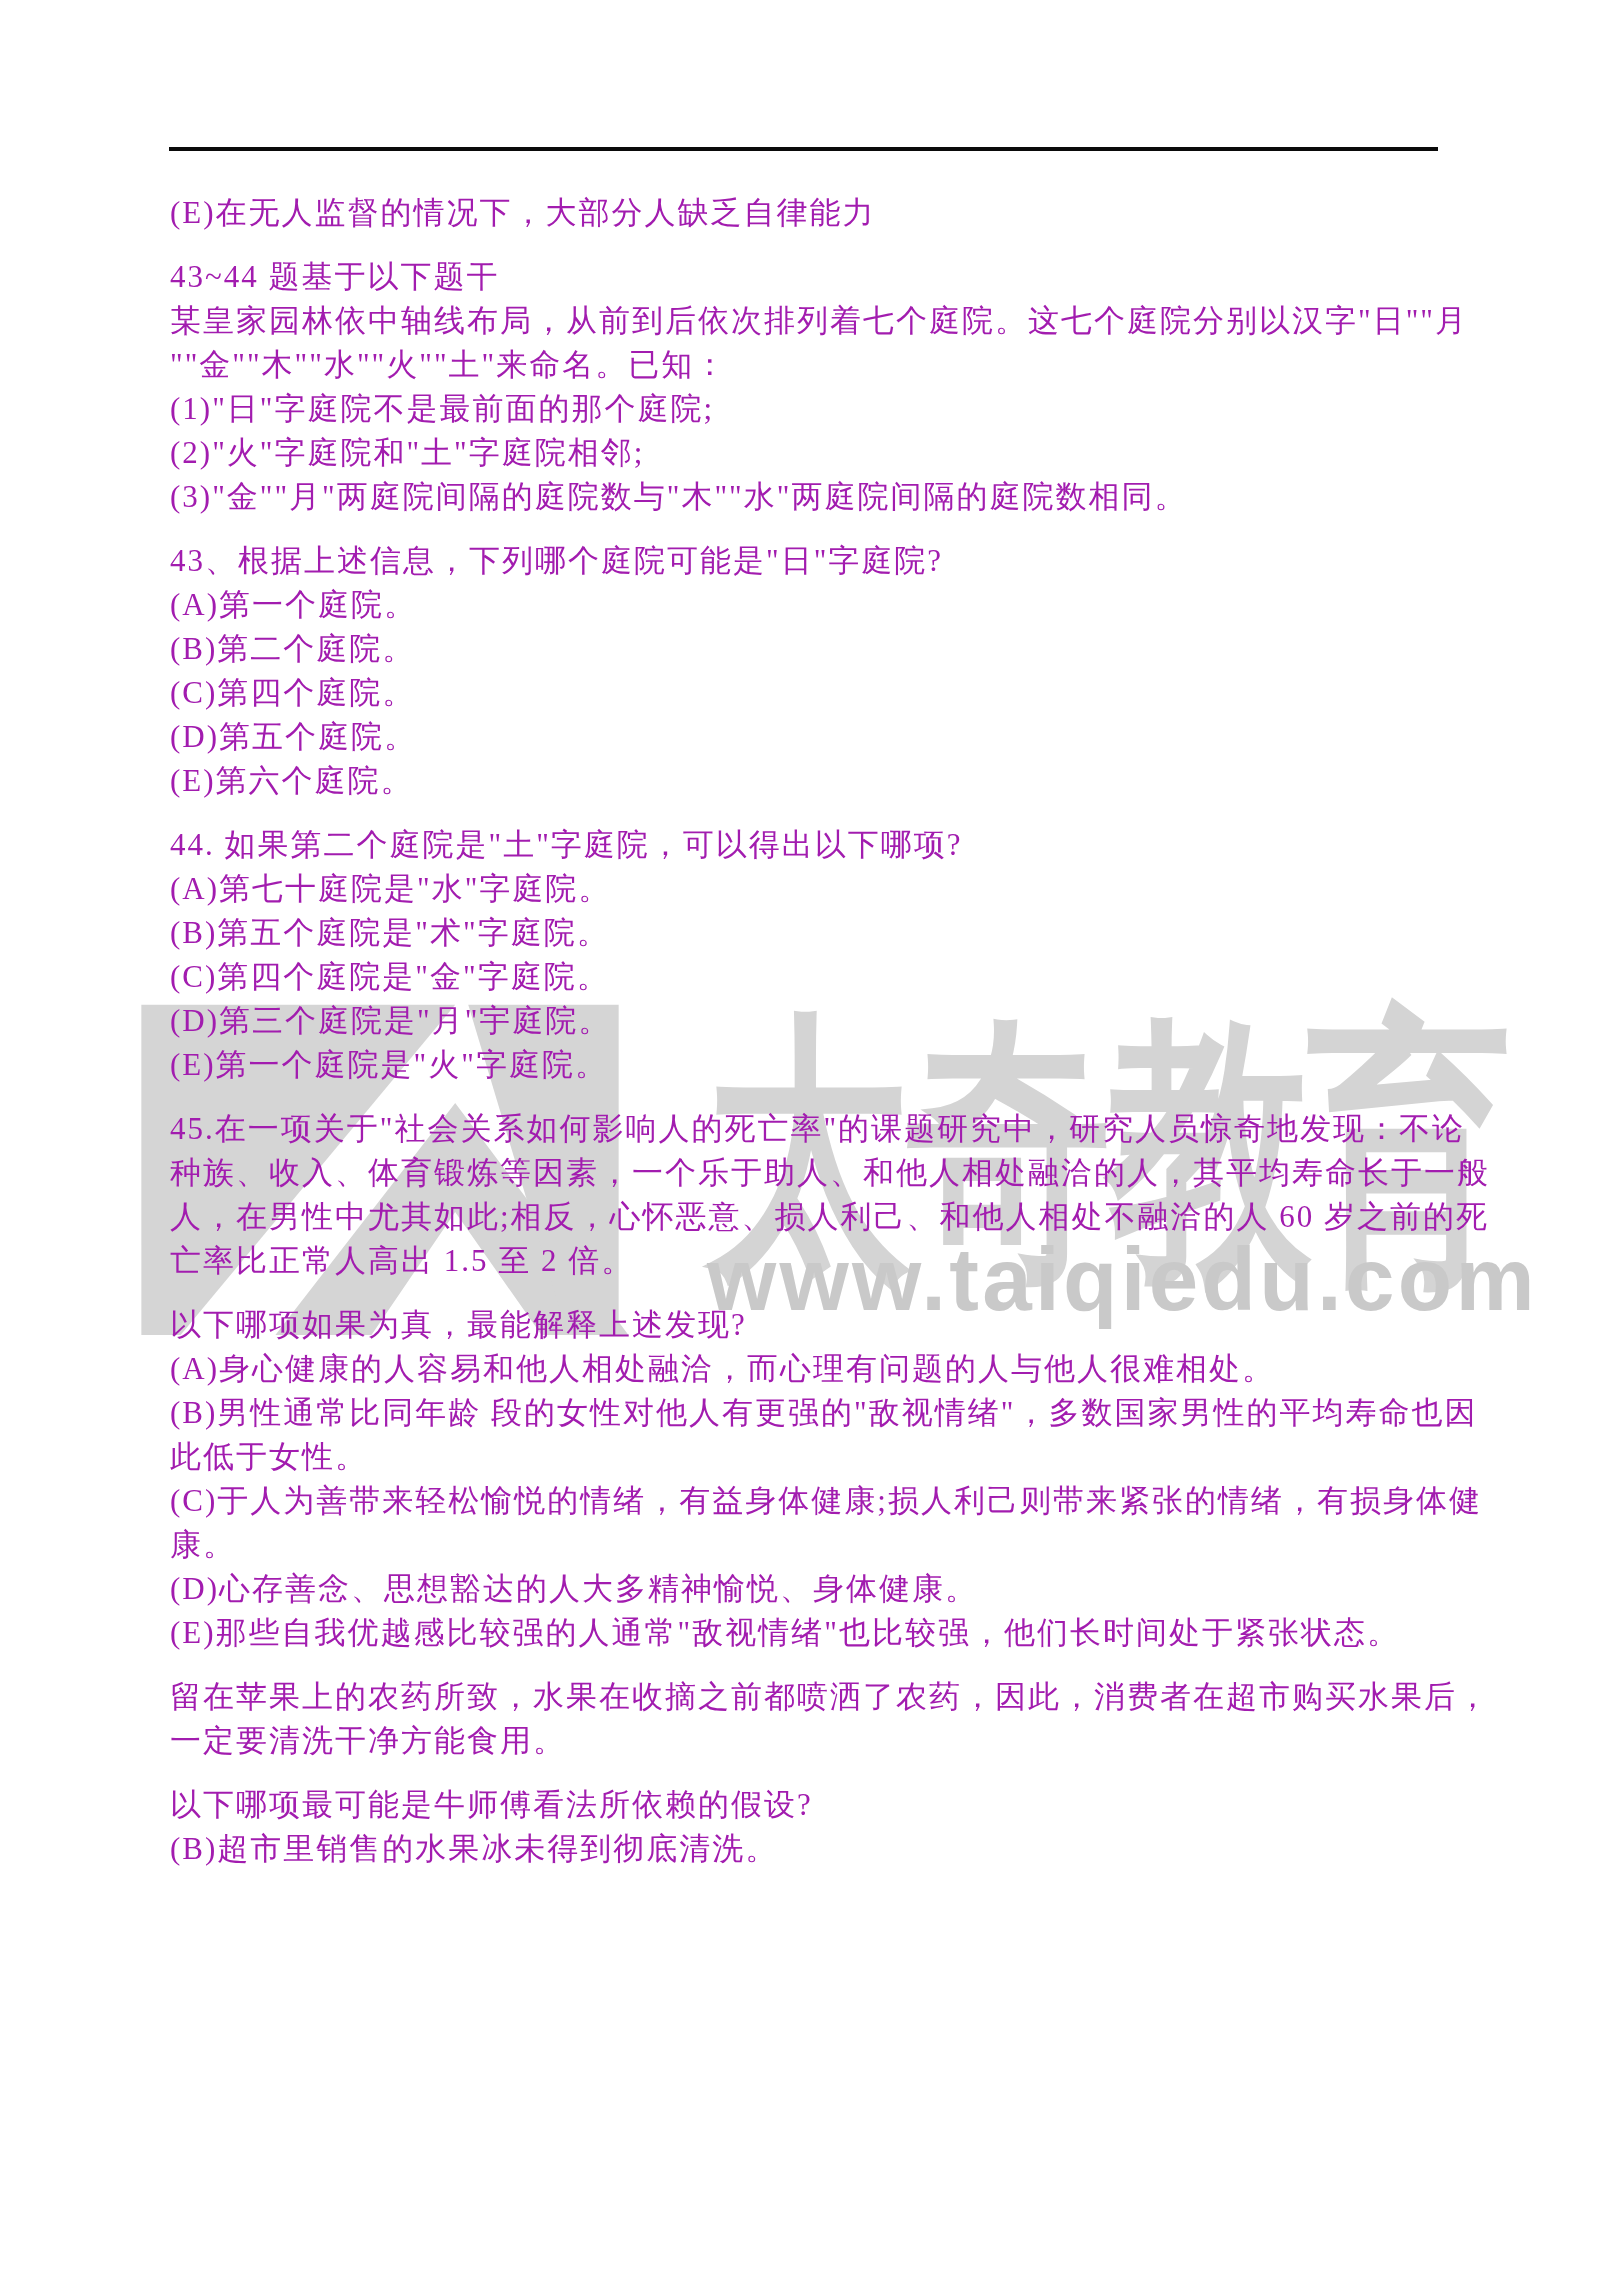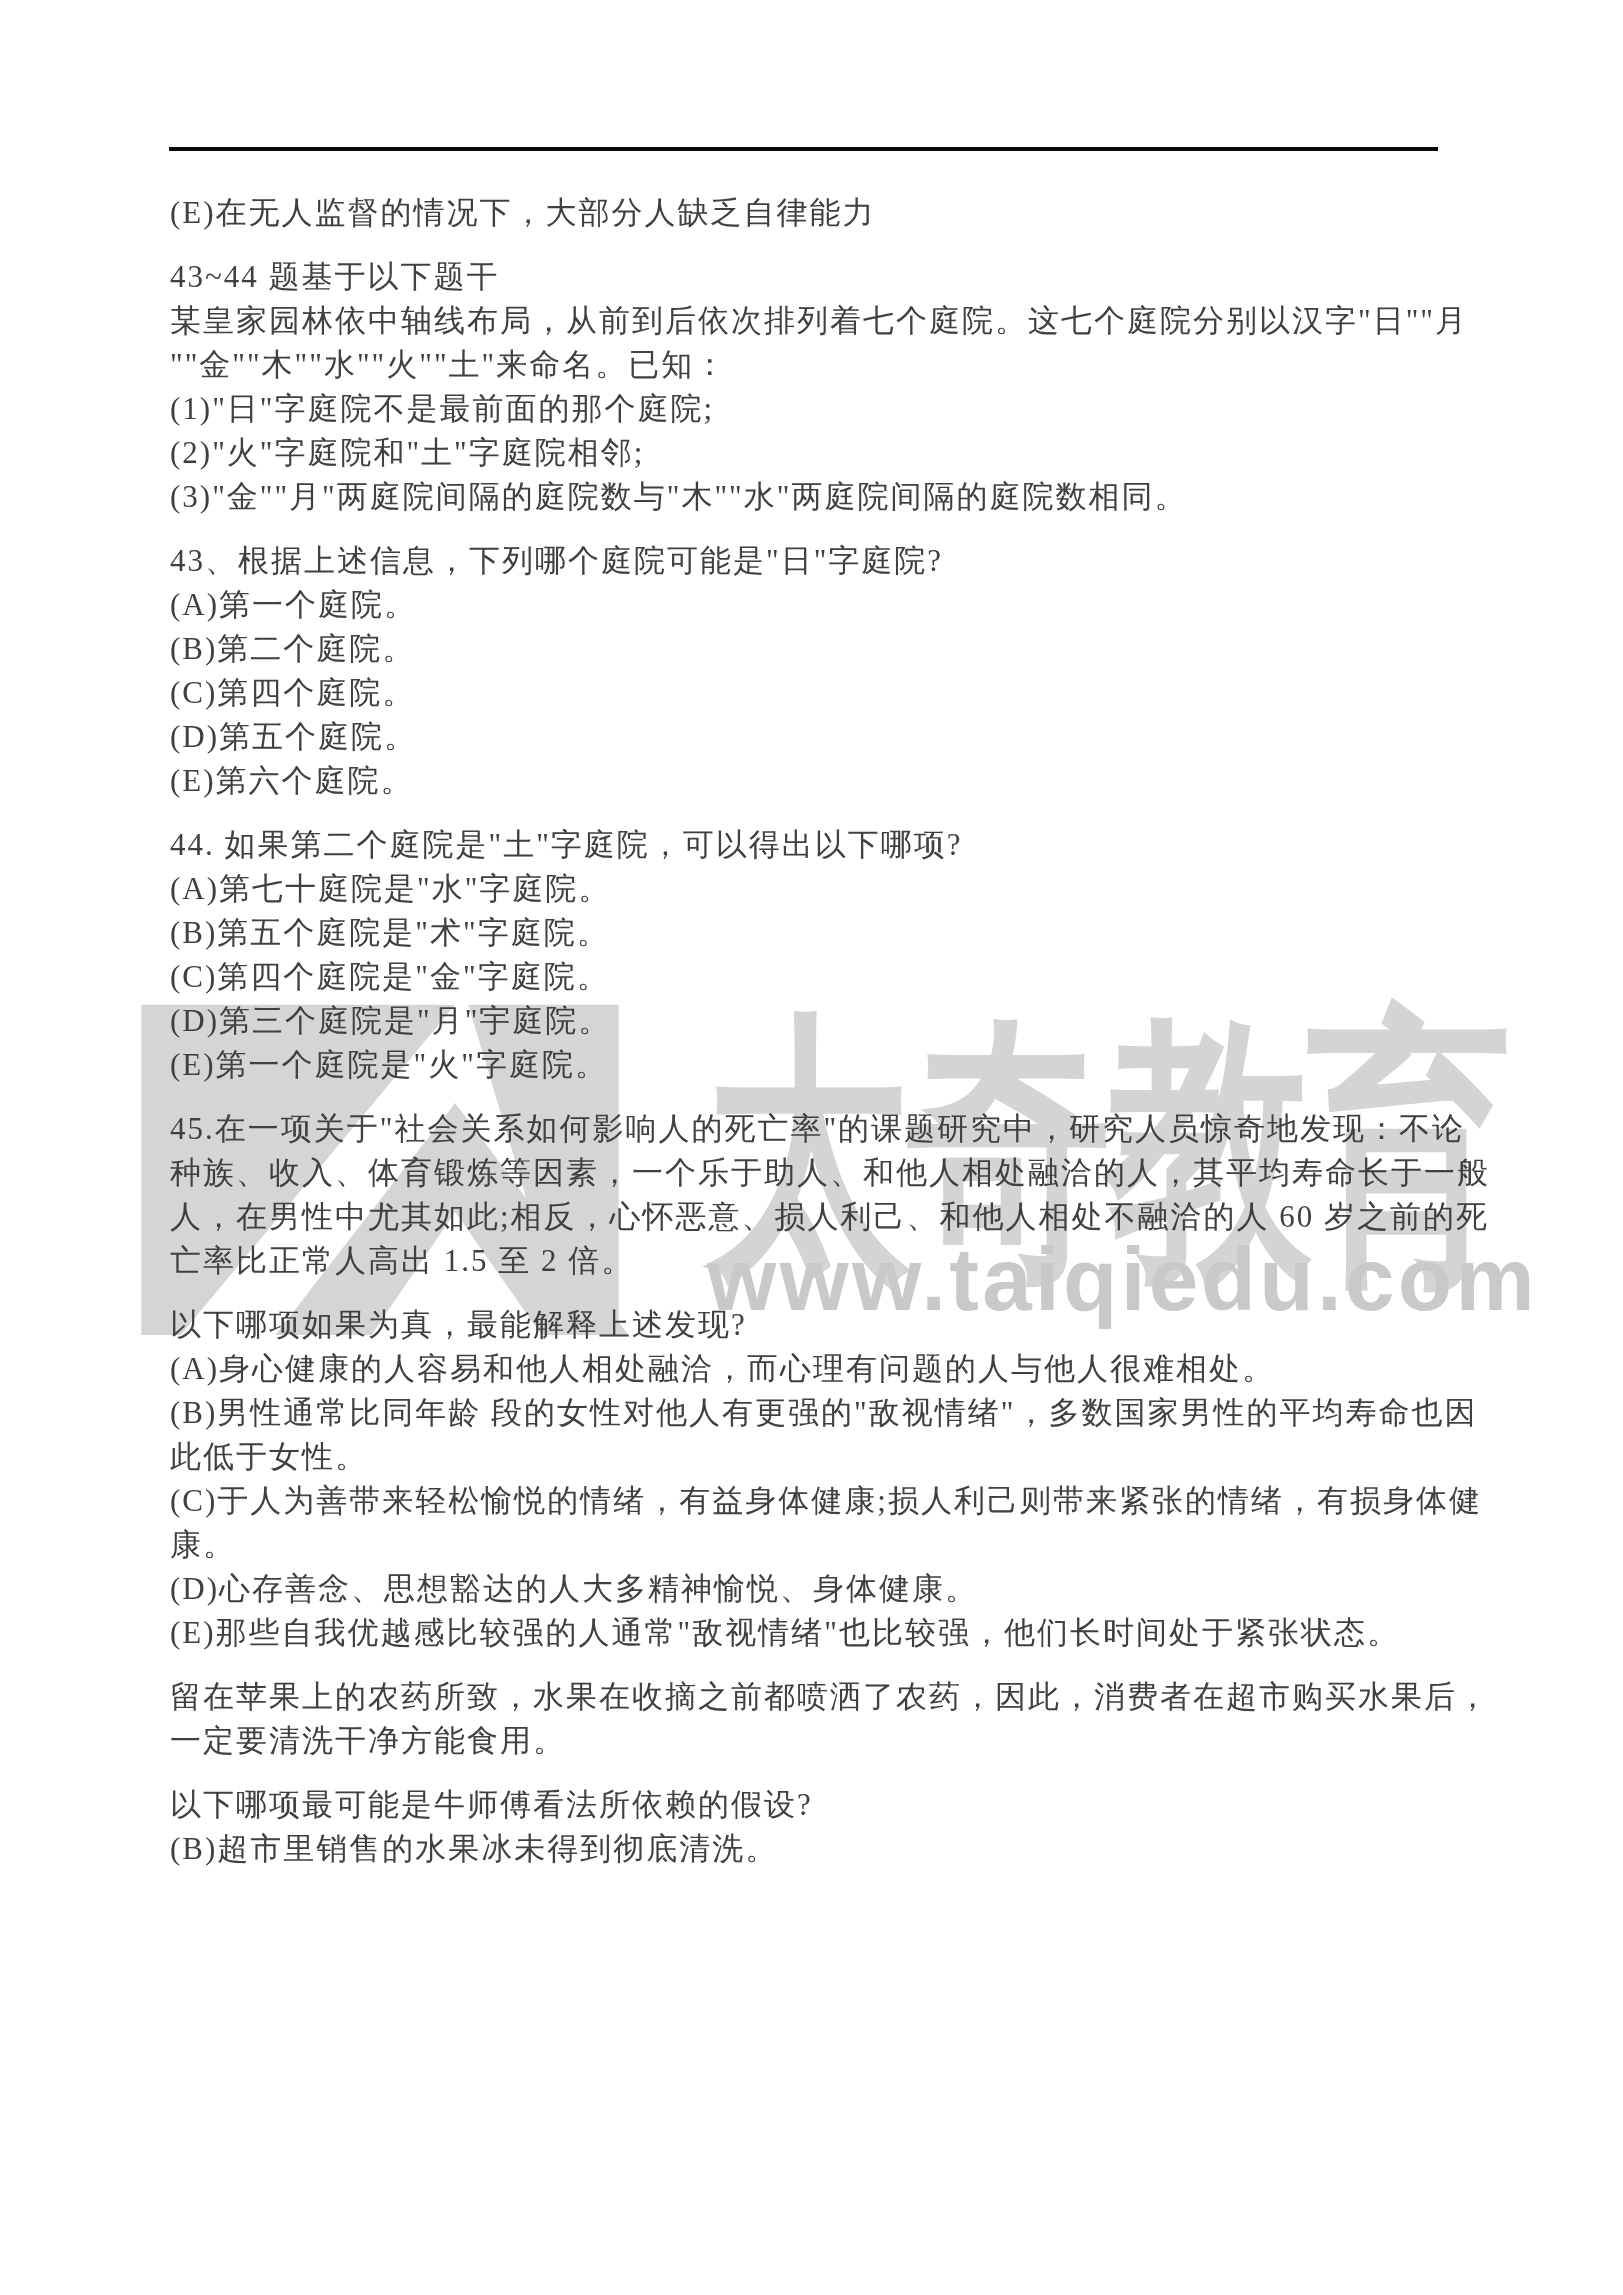--- a/index.html
+++ b/index.html
@@ -63,21 +63,21 @@
     background: #0a0a0a;
     z-index: 1;
   }
   #doc {
     position: absolute;
     left: 170px;
     top: 0;
     width: 1368px;
     padding-top: 191px;
     z-index: 1;
-    color: #404040;
+    color: #a21caf;
     font-size: 31px;
     letter-spacing: 2px;
   }
   .block { margin-top: 20px; }
   .block:first-child { margin-top: 0; }
   .line {
     line-height: 44px;
     white-space: nowrap;
   }
 </style>

